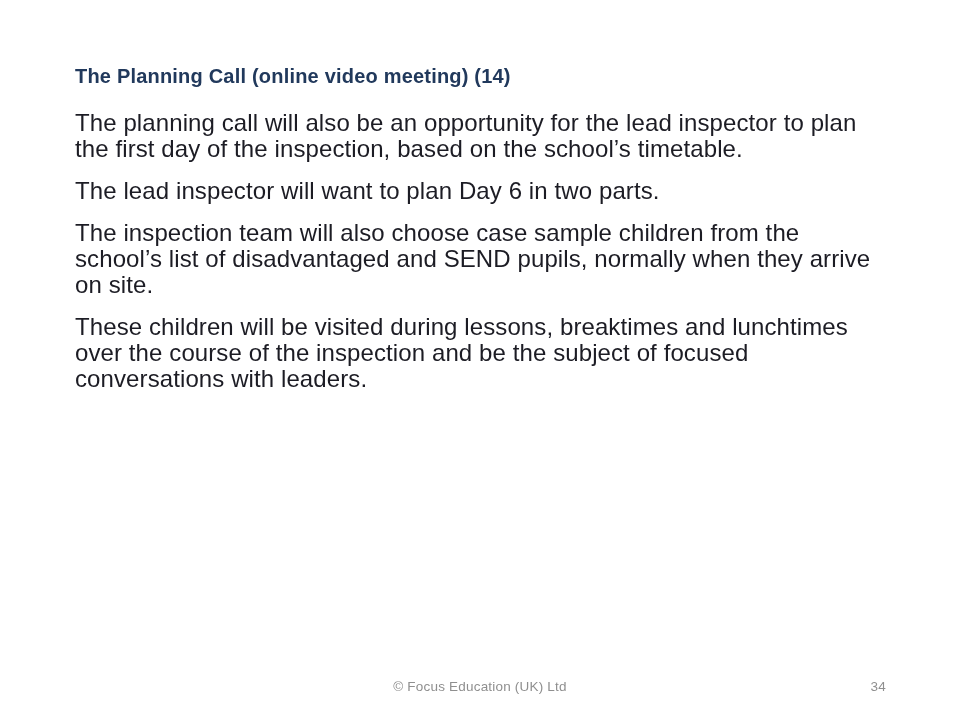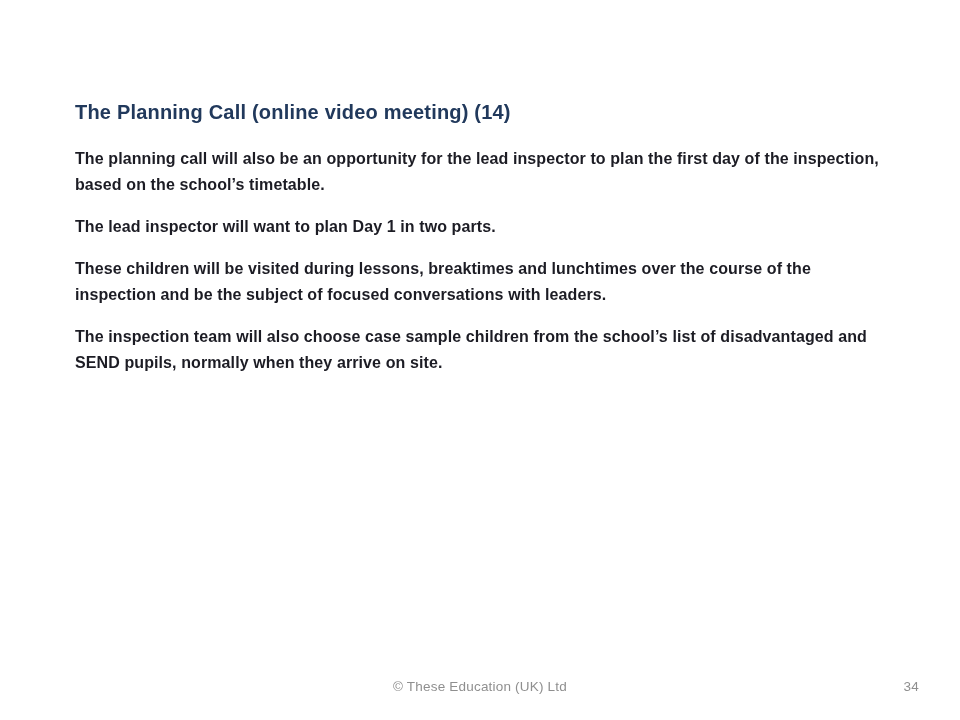--- a/index.html
+++ b/index.html
@@ -13,66 +13,64 @@
     height: 720px;
     background: #ffffff;
     overflow: hidden;
     font-family: "Liberation Sans", sans-serif;
   }
   .content {
     position: absolute;
     left: 75px;
     top: 64px;
     width: 812px;
-    margin-top: 36px;
   }
   .title {
     font-size: 20px;
     font-weight: bold;
     color: #21395C;
     margin: 0 0 21px 0;
     letter-spacing: 0.2px;
     line-height: 25px;
   }
   .para {
-    font-size: 16px;
+    font-size: 24px;
     color: #1C1C24;
     line-height: 26px;
     margin: 0 0 16px 0;
     letter-spacing: 0.1px;
-    font-weight: bold;
   }
   .footer {
     position: absolute;
     left: 0;
     right: 0;
     top: 679px;
     height: 18px;
     font-size: 13.5px;
     color: #8F8F8F;
     letter-spacing: 0.2px;
   }
   .footer-copyright {
     display: block;
     text-align: center;
   }
   .footer-page {
     position: absolute;
-    right: 41px;
+    right: 74px;
     top: 0;
   }
 </style>
 </head>
 <body>
 
 <div class="slide">
   <div class="content">
     <h1 class="title">The Planning Call (online video meeting) (14)</h1>
     <p class="para">The planning call will also be an opportunity for the lead inspector to plan the first day of the inspection, based on the school’s timetable.</p>
-    <p class="para">The lead inspector will want to plan Day 1 in two parts.</p>
+    <p class="para">The lead inspector will want to plan Day 6 in two parts.</p>
+    <p class="para">The inspection team will also choose case sample children from the school’s list of disadvantaged and SEND pupils, normally when they arrive on site.</p>
     <p class="para">These children will be visited during lessons, breaktimes and lunchtimes over the course of the inspection and be the subject of focused conversations with leaders.</p>
-    <p class="para">The inspection team will also choose case sample children from the school’s list of disadvantaged and SEND pupils, normally when they arrive on site.</p>
   </div>
   <div class="footer">
-    <span class="footer-copyright">© These Education (UK) Ltd</span>
+    <span class="footer-copyright">© Focus Education (UK) Ltd</span>
     <span class="footer-page">34</span>
   </div>
 </div>
 
 </body></html>

